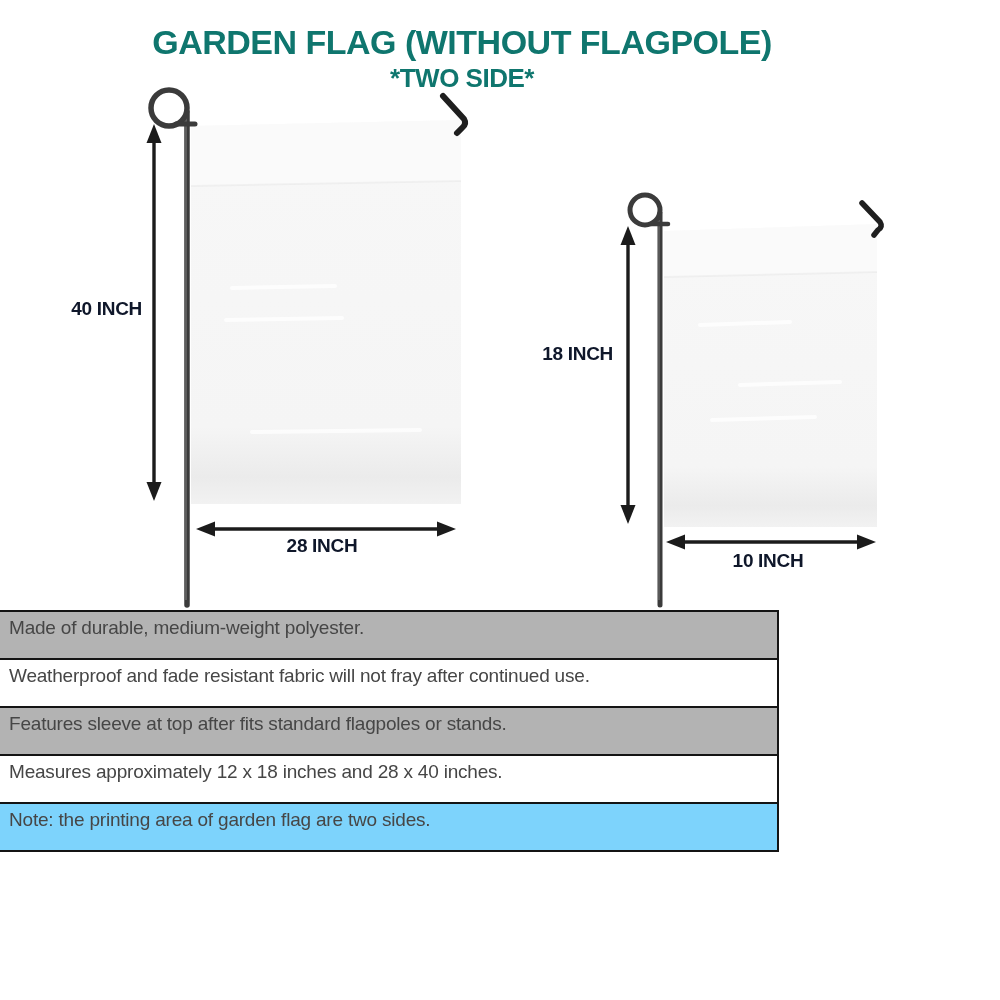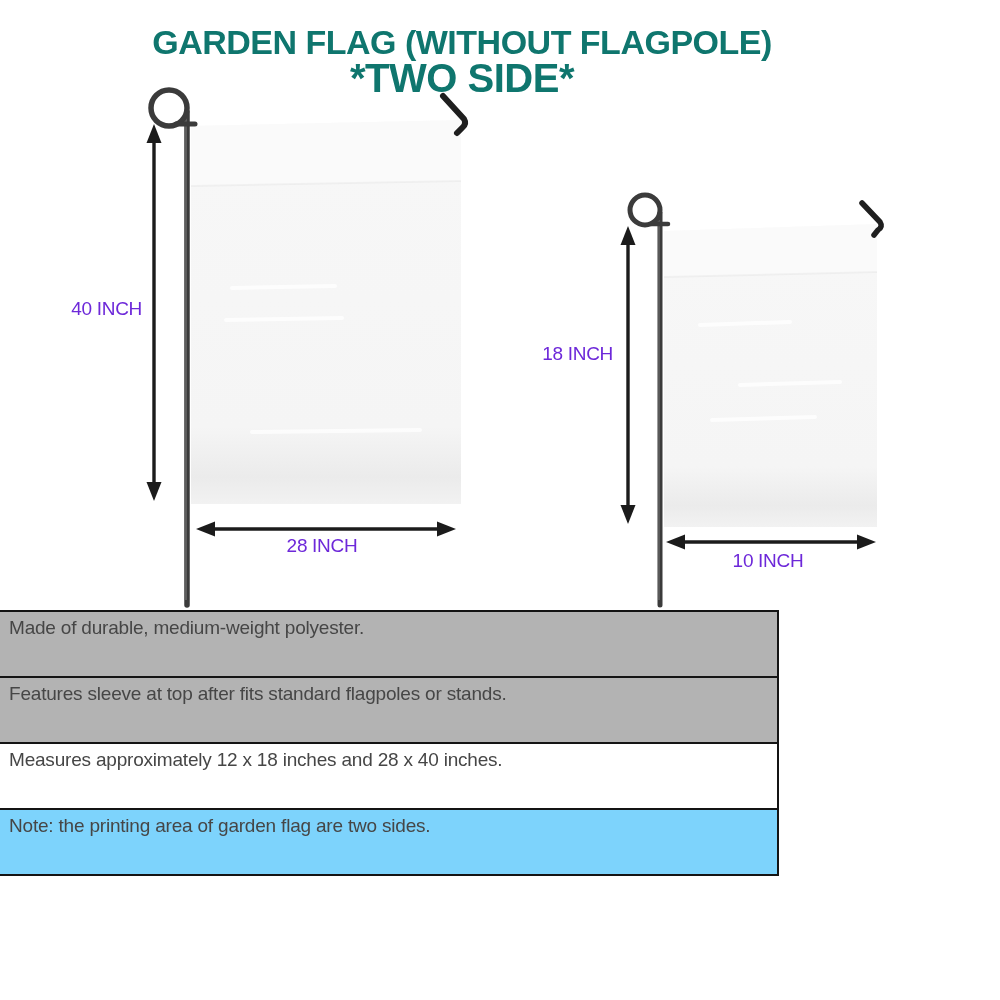--- a/index.html
+++ b/index.html
@@ -13,45 +13,45 @@
   
   .title-block{
     position:absolute;top:24px;left:0;width:924px;
     text-align:center;color:#0f766e;
   }
   .title-line1{
     font-size:34px;font-weight:700;letter-spacing:-0.5px;
     margin:0;line-height:37px;
   }
   .title-line2{
-    font-size:40px;font-weight:700;letter-spacing:-0.5px;
+    font-size:26px;font-weight:700;letter-spacing:-0.5px;
     margin:0;line-height:35px;
   }
   
   .diagram{position:absolute;top:0;left:0;width:1000px;height:612px;}
   .diagram svg{position:absolute;top:0;left:0;}
   .dim-label{
     position:absolute;
-    font-size:19px;font-weight:400;color:#6d28d9;
+    font-size:19px;font-weight:700;color:#0f172a;
     letter-spacing:-0.3px;white-space:nowrap;
   }
   .lbl-40{top:298px;left:30px;width:112px;text-align:right;}
   .lbl-28{top:535px;left:262px;width:120px;text-align:center;}
   .lbl-18{top:343px;left:501px;width:112px;text-align:right;}
   .lbl-12{top:550px;left:708px;width:120px;text-align:center;}
   
   .features{
     position:absolute;top:610px;left:0;width:779px;
     border-right:2px solid #141414;
     border-bottom:2px solid #141414;
     box-sizing:border-box;
   }
   .feature-row{
     box-sizing:border-box;
-    height:66px;
+    height:48px;
     border-top:2px solid #141414;
     padding:5px 10px 0 9px;
     font-size:19px;
     color:#464646;
     letter-spacing:-0.2px;
     background:#ffffff;
   }
   .feature-row.shaded{background:#b3b3b3;}
 </style>
 </head>
@@ -144,18 +144,19 @@
     </svg>
 
     <div class="dim-label lbl-40">40 INCH</div>
     <div class="dim-label lbl-28">28 INCH</div>
     <div class="dim-label lbl-18">18 INCH</div>
     <div class="dim-label lbl-12">10 INCH</div>
   </div>
 
   <div class="features">
     <div class="feature-row shaded" style="background: rgb(179, 179, 179);">Made of durable, medium-weight polyester.</div>
+    <div class="feature-row" style="background: rgb(255, 255, 255);">Weatherproof and fade resistant fabric will not fray after continued use.</div>
     <div class="feature-row shaded" style="background: rgb(179, 179, 179);">Features sleeve at top after fits standard flagpoles or stands.</div>
     <div class="feature-row" style="background: rgb(255, 255, 255);">Measures approximately 12 x 18 inches and 28 x 40 inches.</div>
     <div class="feature-row shaded" style="background: #7dd3fc;">Note: the printing area of garden flag are two sides.</div>
   </div>
 
 </div>
 
 </body></html>

